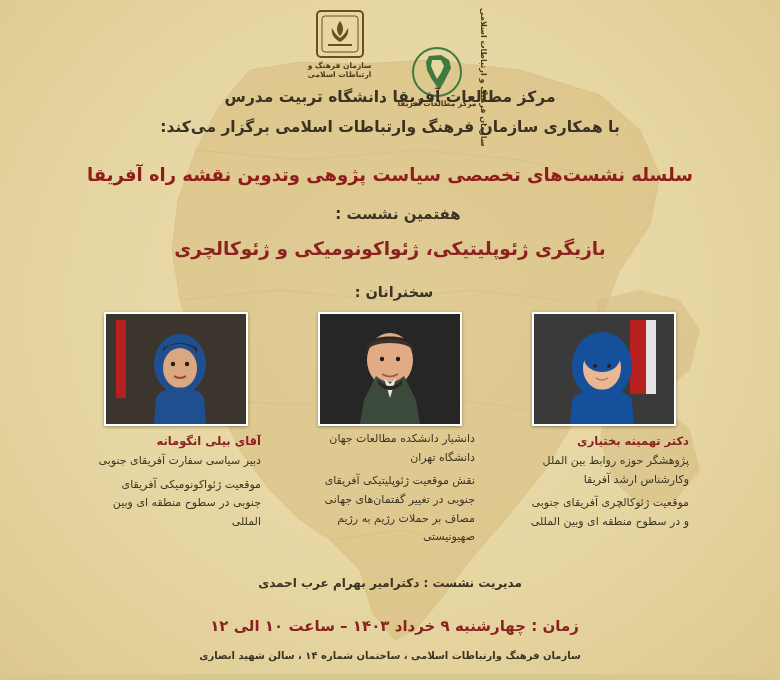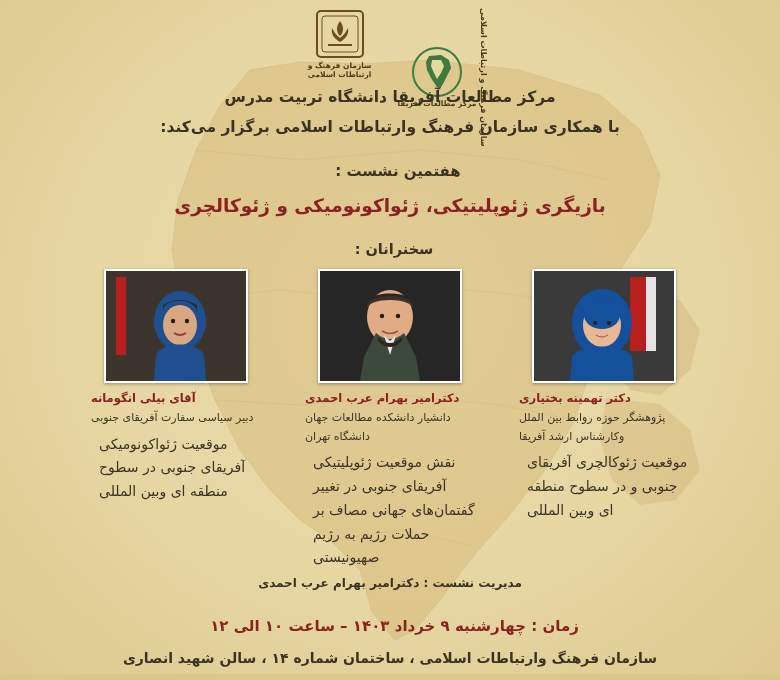--- a/index.html
+++ b/index.html
@@ -75,51 +75,51 @@
     font-size:14.5px;font-weight:bold;color:#3a3222;padding-left:8px;
   }
 
   
   .speakers{
     position:relative;z-index:3;
     margin-top:12px;
     display:flex;justify-content:center;align-items:flex-start;
     gap:44px;
   }
-  .speaker{width:170px;text-align:left;}
+  .speaker{width:170px;text-align:right;}
   .photo{
     width:140px;height:110px;margin:0 auto;
     border:2px solid #ffffff;
     box-shadow:0 1px 3px rgba(0,0,0,.35);
     position:relative;overflow:hidden;
     background:#555;
   }
   .photo svg{position:absolute;inset:0;width:100%;height:100%;}
   .sp-name{
     margin-top:8px;font-size:11.5px;font-weight:bold;color:#8a2222;
   }
   .sp-role{
     margin-top:4px;font-size:11px;color:#3b3426;line-height:1.7;
   }
   .sp-role2{
-    margin-top:5px;font-size:14px;color:#3b3426;line-height:1.7;margin-left:8px;
+    margin-top:5px;font-size:11px;color:#3b3426;line-height:1.7;margin-left:8px;
   }
 
   
   .l-moderator{
     position:absolute;left:0;right:0;top:576px;z-index:3;
     font-size:12px;font-weight:bold;color:#3a3222;
   }
   .l-time{
     position:absolute;left:0;right:0;top:617px;z-index:3;
     font-size:15px;font-weight:bold;color:#8a2222;padding-left:9px;
   }
   .l-place{
     position:absolute;left:0;right:0;top:650px;z-index:3;
-    font-size:14px;font-weight:bold;color:#3a3222;
+    font-size:10px;font-weight:bold;color:#3a3222;
   }
   .bottom-band{
     position:absolute;left:0;right:0;bottom:0;height:6px;
     background:#d8c88c;z-index:2;
   }
 </style>
 </head>
 <body>
 
 <div id="poster">
@@ -186,20 +186,21 @@
         <div class="logo-caption">سازمان فرهنگ و ارتباطات اسلامی</div>
       </div>
     </div>
   </div>
 
   <div class="line center l-org">
     <div>مرکز مطالعات آفریقا دانشگاه تربیت مدرس</div>
     <div>با همکاری سازمان فرهنگ وارتباطات اسلامی برگزار می‌کند:</div>
   </div>
 
+  <div class="line center l-series">سلسله نشست‌های تخصصی سیاست پژوهی وتدوین نقشه راه آفریقا</div>
 
   <div class="line center l-seventh">هفتمین نشست :</div>
 
   <div class="line center l-title">
     <div>بازیگری ژئوپلیتیکی، ژئواکونومیکی و ژئوکالچری</div>
   </div>
 
   <div class="line center l-speakers-label">سخنرانان :</div>
 
   <div class="speakers">
@@ -234,21 +235,20 @@
           <path d="M47,40 C47,22 93,22 93,40 L92,30 C88,20 52,20 48,30 Z" fill="#2c2620"></path>
           <path d="M47,38 C48,26 92,26 93,38 L93,34 C90,22 50,22 47,34 Z" fill="#3a322a"></path>
           <path d="M56,62 Q70,74 84,62 L96,86 L100,110 L40,110 L44,86 Z" fill="#3c4a3c"></path>
           <path d="M64,64 L70,84 L76,64 L70,70 Z" fill="#e8e8e8"></path>
           <circle cx="62" cy="45" r="2.2" fill="#241b14"></circle>
           <circle cx="78" cy="45" r="2.2" fill="#241b14"></circle>
           <path d="M62,60 Q70,65 78,60" stroke="#8c5c42" stroke-width="1.6" fill="none"></path>
           <path d="M58,66 Q70,78 82,66 L82,70 Q70,82 58,70 Z" fill="#2b2620"></path>
         </svg>
       </div>
-      <div class="sp-name">دکترامیر بهرام عرب احمدی</div>
       <div class="sp-role">دانشیار دانشکده مطالعات جهان دانشگاه تهران</div>
       <div class="sp-role2">نقش موقعیت ژئوپلیتیکی آفریقای جنوبی در تغییر گفتمان‌های جهانی مصاف بر حملات رژیم به رژیم صهیونیستی</div>
     </div>
 
     <div class="speaker">
       <div class="photo">
         <svg viewBox="0 0 140 110" preserveAspectRatio="none" aria-hidden="true">
           <rect width="140" height="110" fill="#2e2a26"></rect>
           <rect x="0" y="0" width="140" height="110" fill="#3b352e"></rect>
           <rect x="10" y="6" width="10" height="78" fill="#b8201f"></rect>

